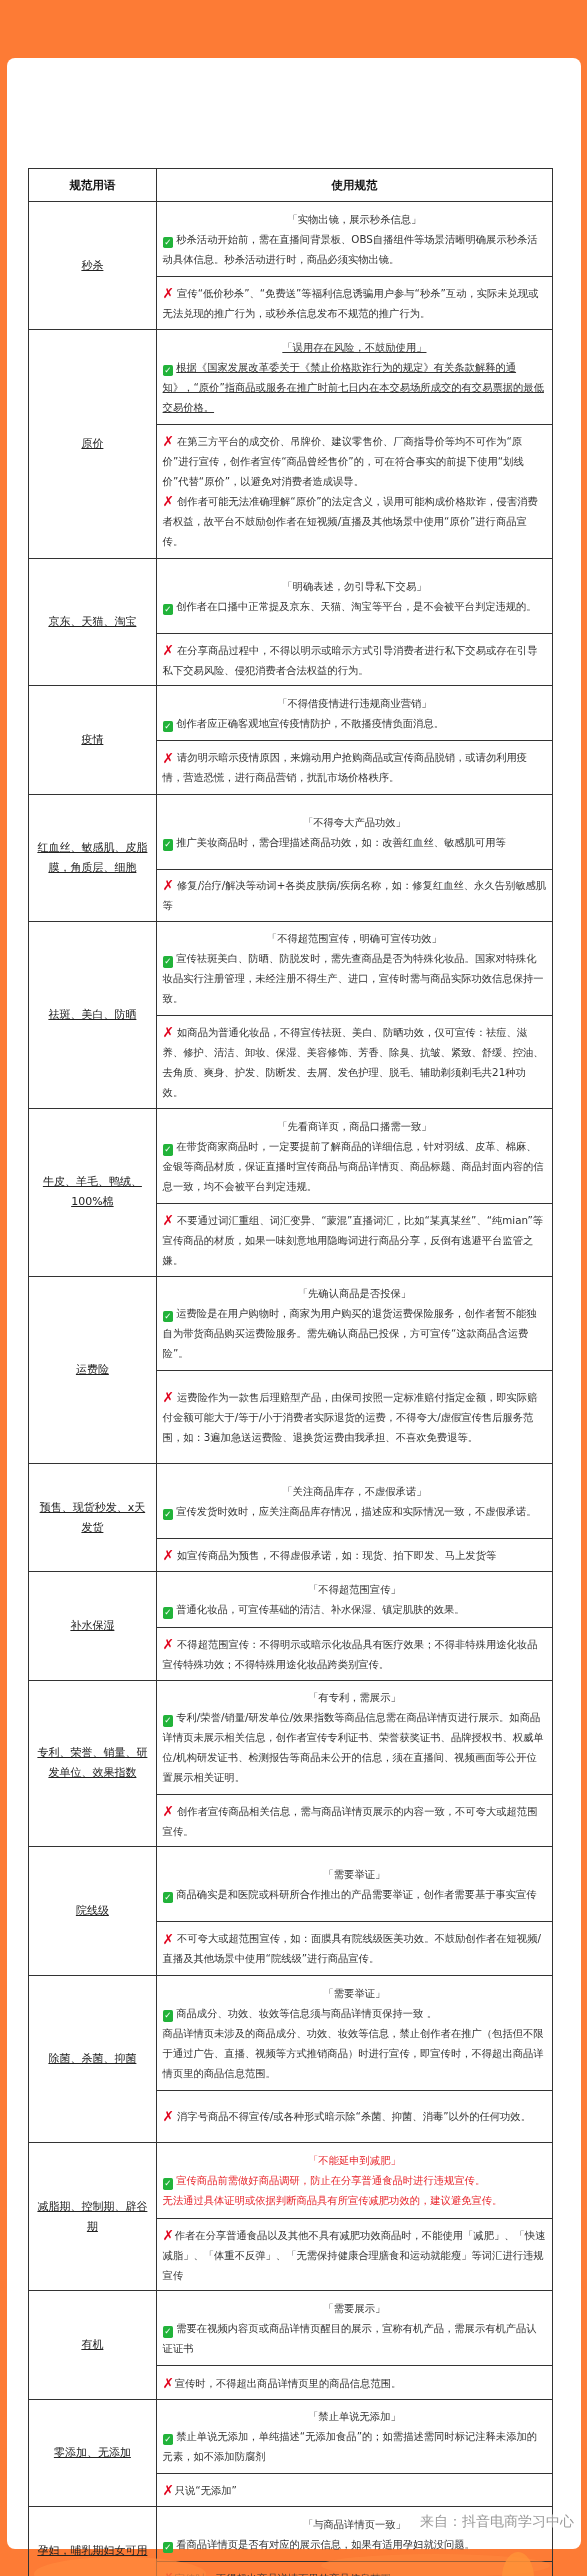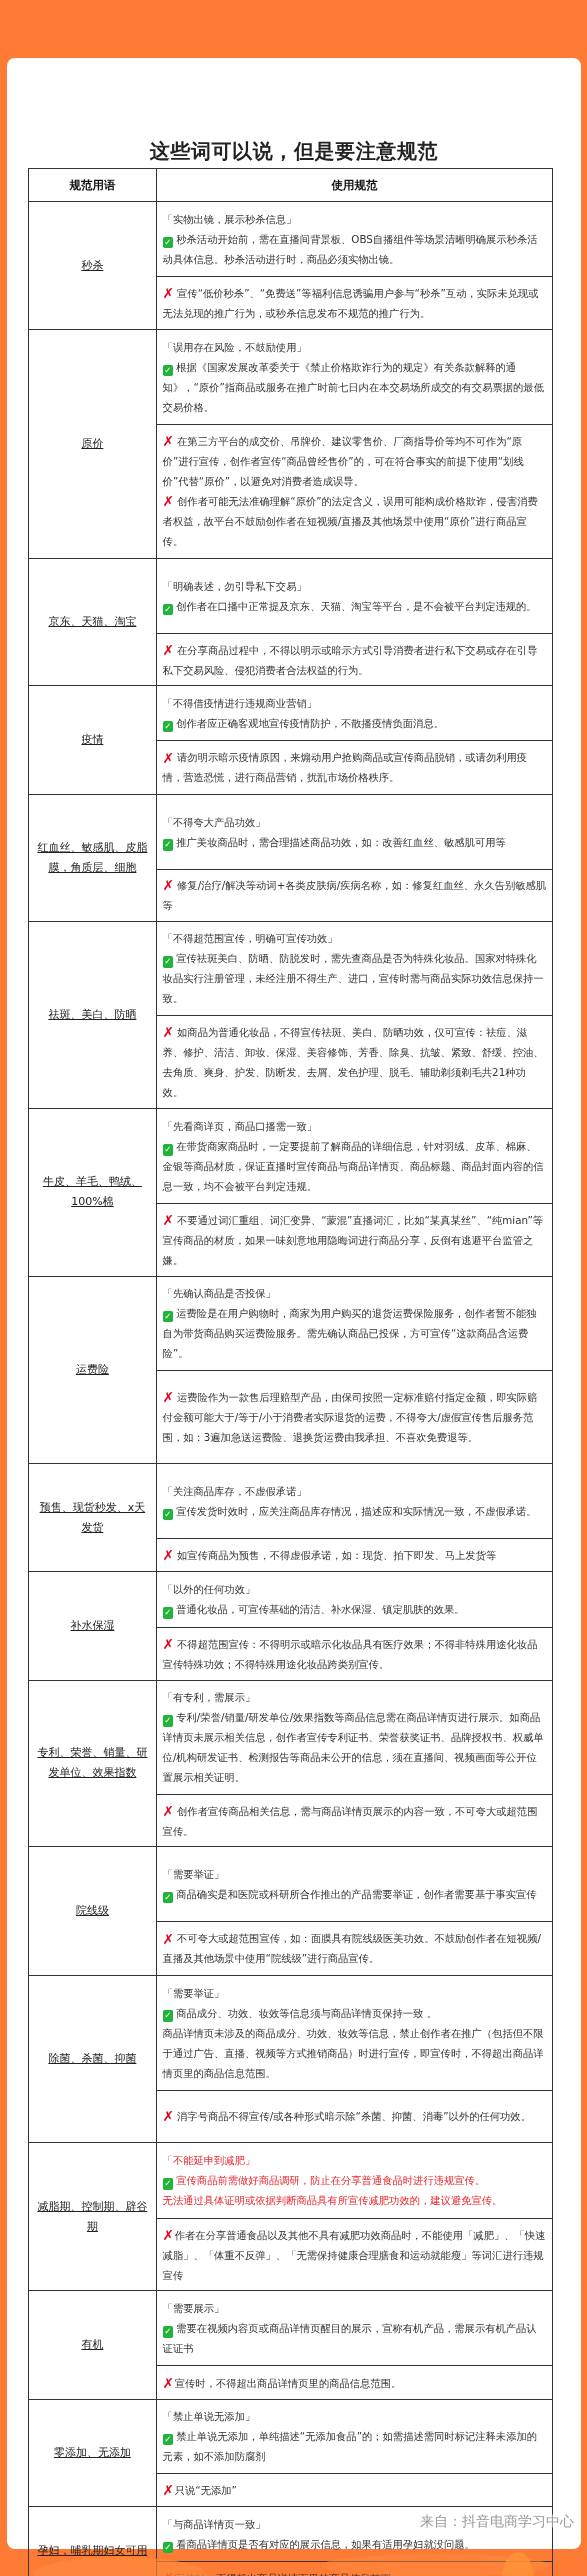--- a/index.html
+++ b/index.html
@@ -60,21 +60,21 @@
     padding: 0 8px !important;
     text-decoration: underline;
   }
   .rule {
     font-size: 10.3px;
     color: #333;
     line-height: 20px;
     padding: 4.6px 5.7px 4.6px 5.7px !important;
     text-align: left;
   }
-  .rule .head { display: block; }
+  .rule .head { display: block; text-align: center; }
   .rule .line { display: block; }
   .red { color: #E8262C; }
   .chk {
     display: inline-block;
     width: 10.3px; height: 11.5px;
     background: #22B33A;
     border-radius: 1.7px;
     color: #fff;
     font-size: 8.6px;
     line-height: 11.5px;
@@ -110,21 +110,20 @@
   }
   .deco3 {
     position: absolute; left: 502px; top: 2552px; width: 32px; height: 52px;
     background: #FF9438; border-radius: 50%; opacity: 0.8;
   }
 </style>
 </head>
 <body>
 
 <div class="card">
-  <div class="title">这些词可以说，但是要注意规范</div>
 
   <table class="tbl">
     <thead>
       <tr>
         <th style="width:127px">规范用语</th>
         <th>使用规范</th>
       </tr>
     </thead>
     <tbody id="tbody">
         <tr>
@@ -134,21 +133,21 @@
             <span class="line"><span class="chk">✓</span><span>秒杀活动开始前，需在直播间背景板、OBS自播组件等场景清晰明确展示秒杀活动具体信息。秒杀活动进行时，商品必须实物出镜。</span></span>
           </td>
         </tr>
         <tr>
           <td class="rule" style="height: 43px;">
             <span class="line"><span class="crs">✗</span><span>宣传“低价秒杀”、“免费送”等福利信息诱骗用户参与“秒杀”互动，实际未兑现或无法兑现的推广行为，或秒杀信息发布不规范的推广行为。</span></span>
           </td>
         </tr>
         <tr>
           <td class="term" rowspan="2">原价</td>
-          <td class="rule" style="height: 84px;">
+          <td class="rule" style="height: 84px; text-decoration: underline;">
             <span class="head">「误用存在风险，不鼓励使用」</span>
             <span class="line"><span class="chk">✓</span><span>根据《国家发展改革委关于《禁止价格欺诈行为的规定》有关条款解释的通知》，“原价”指商品或服务在推广时前七日内在本交易场所成交的有交易票据的最低交易价格。</span></span>
           </td>
         </tr>
         <tr>
           <td class="rule" style="height: 124px;">
             <span class="line"><span class="crs">✗</span><span>在第三方平台的成交价、吊牌价、建议零售价、厂商指导价等均不可作为“原价”进行宣传，创作者宣传“商品曾经售价”的，可在符合事实的前提下使用“划线价”代替“原价”，以避免对消费者造成误导。</span></span>
             <span class="line"><span class="crs">✗</span><span>创作者可能无法准确理解“原价”的法定含义，误用可能构成价格欺诈，侵害消费者权益，故平台不鼓励创作者在短视频/直播及其他场景中使用“原价”进行商品宣传。</span></span>
           </td>
         </tr>
@@ -232,21 +231,21 @@
           </td>
         </tr>
         <tr>
           <td class="rule" style="height: 23px;">
             <span class="line"><span class="crs">✗</span><span>如宣传商品为预售，不得虚假承诺，如：现货、拍下即发、马上发货等</span></span>
           </td>
         </tr>
         <tr>
           <td class="term" rowspan="2">补水保湿</td>
           <td class="rule" style="height: 45px;">
-            <span class="head">「以外的任何功效」</span>
+            <span class="head">「不得超范围宣传」</span>
             <span class="line"><span class="chk">✓</span><span>普通化妆品，可宣传基础的清洁、补水保湿、镇定肌肤的效果。</span></span>
           </td>
         </tr>
         <tr>
           <td class="rule" style="height: 43px;">
             <span class="line"><span class="crs">✗</span><span>不得超范围宣传：不得明示或暗示化妆品具有医疗效果；不得非特殊用途化妆品宣传特殊功效；不得特殊用途化妆品跨类别宣传。</span></span>
           </td>
         </tr>
         <tr>
           <td class="term" rowspan="2">专利、荣誉、销量、研发单位、效果指数</td>

